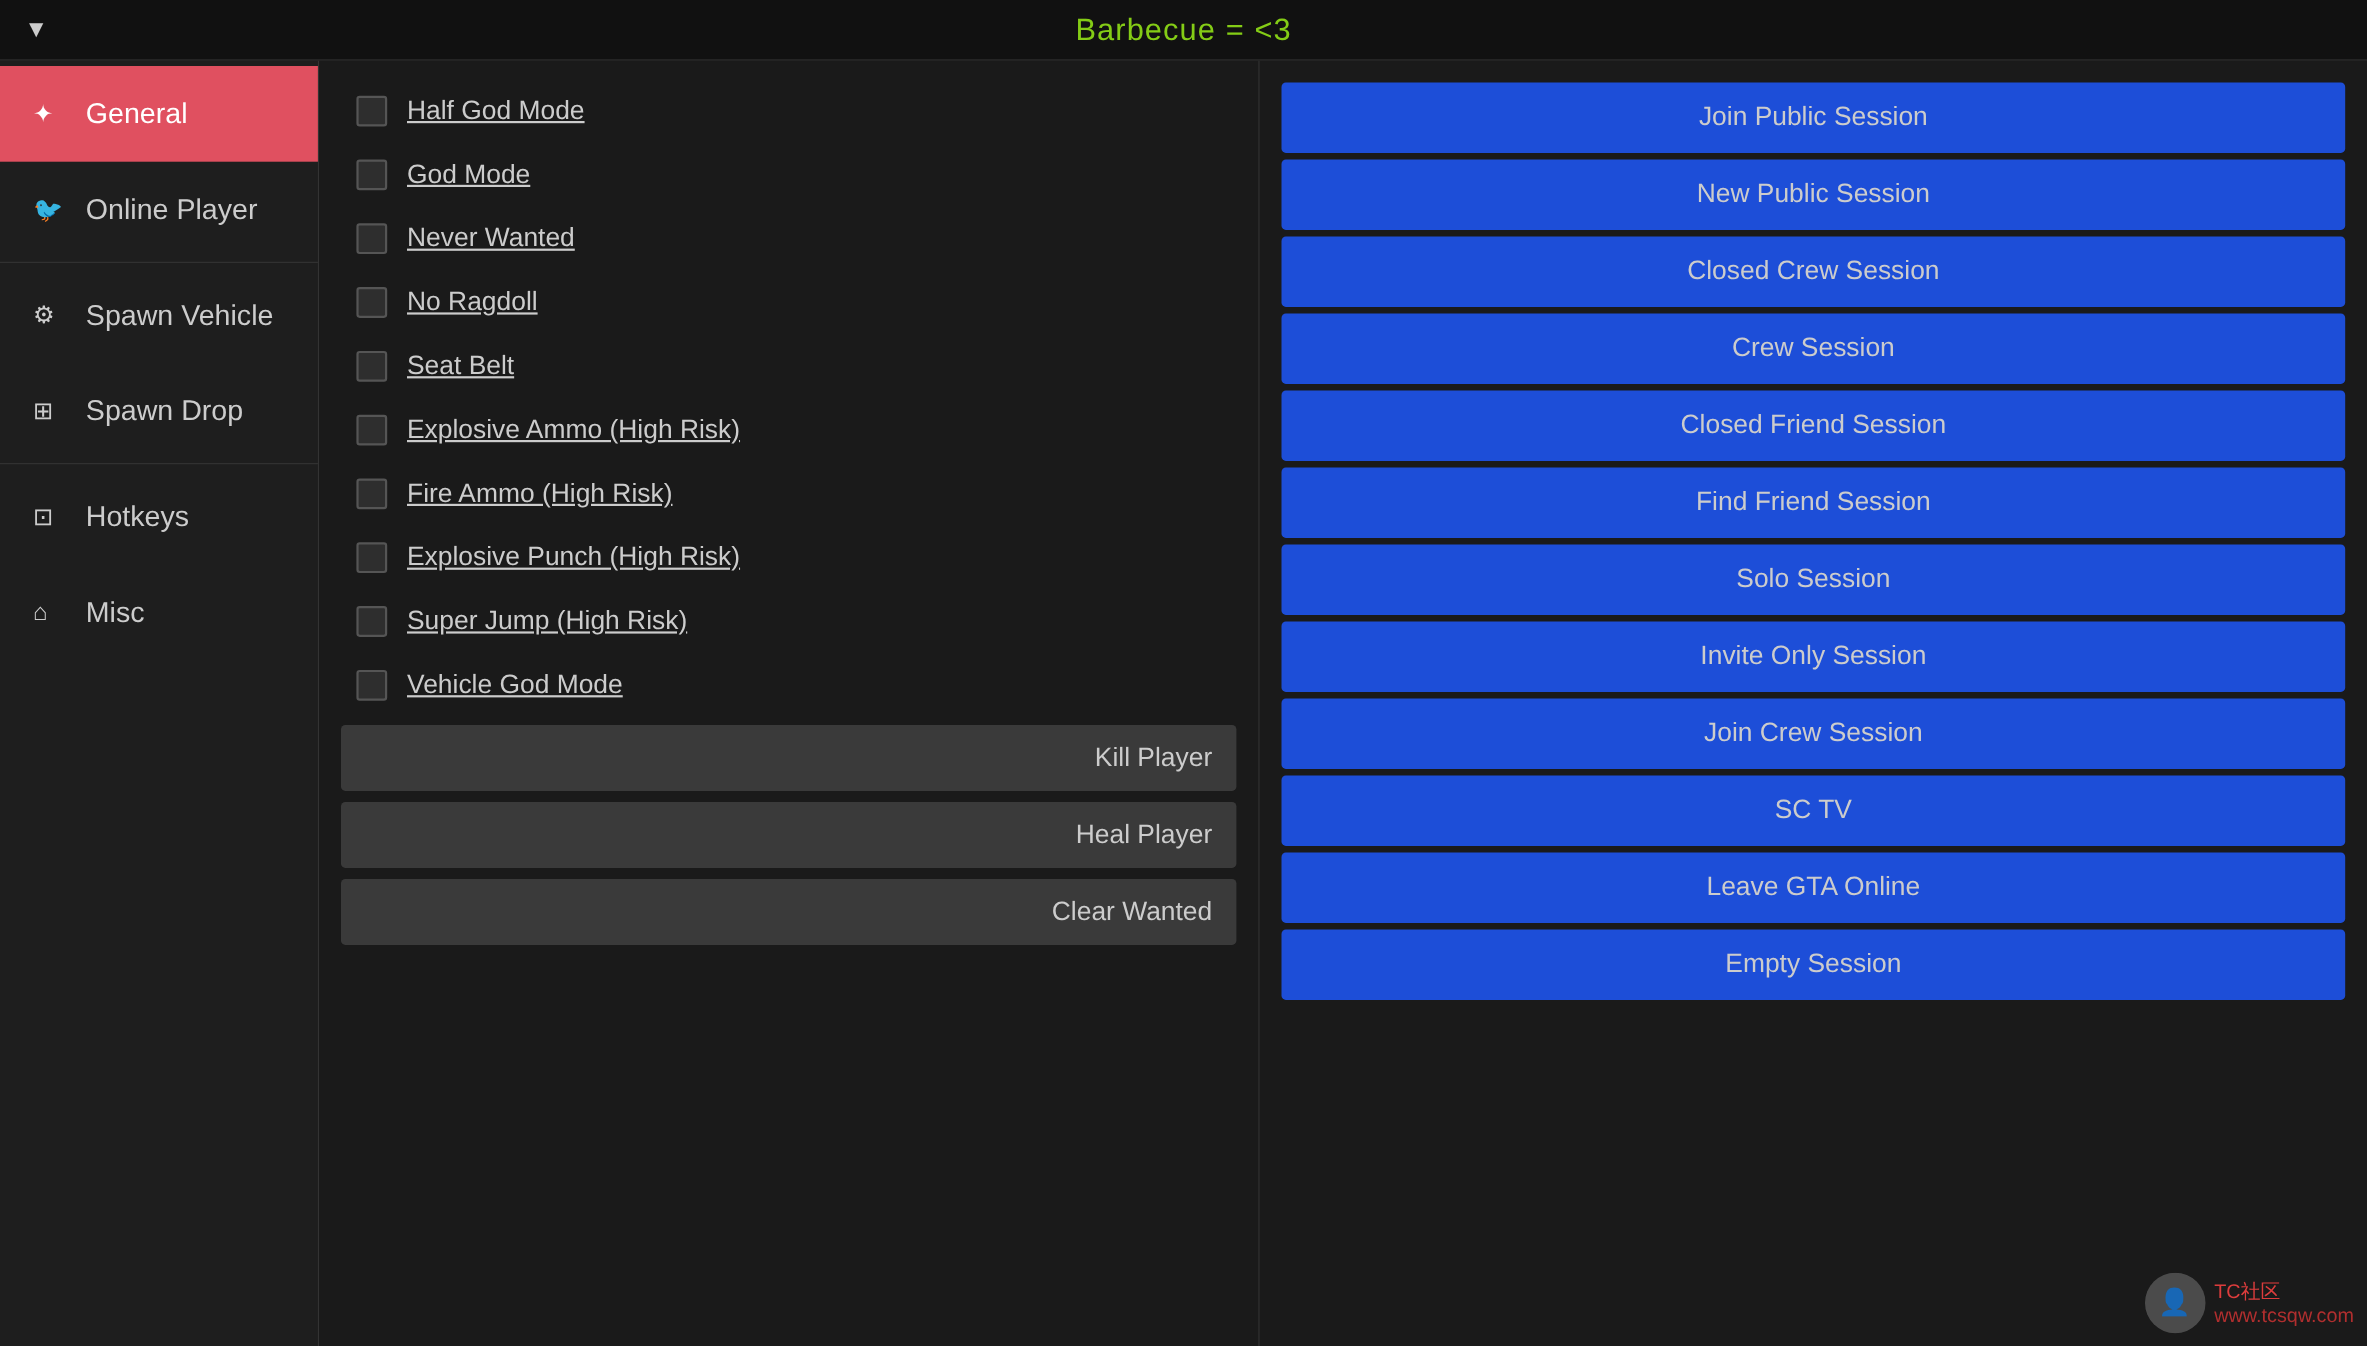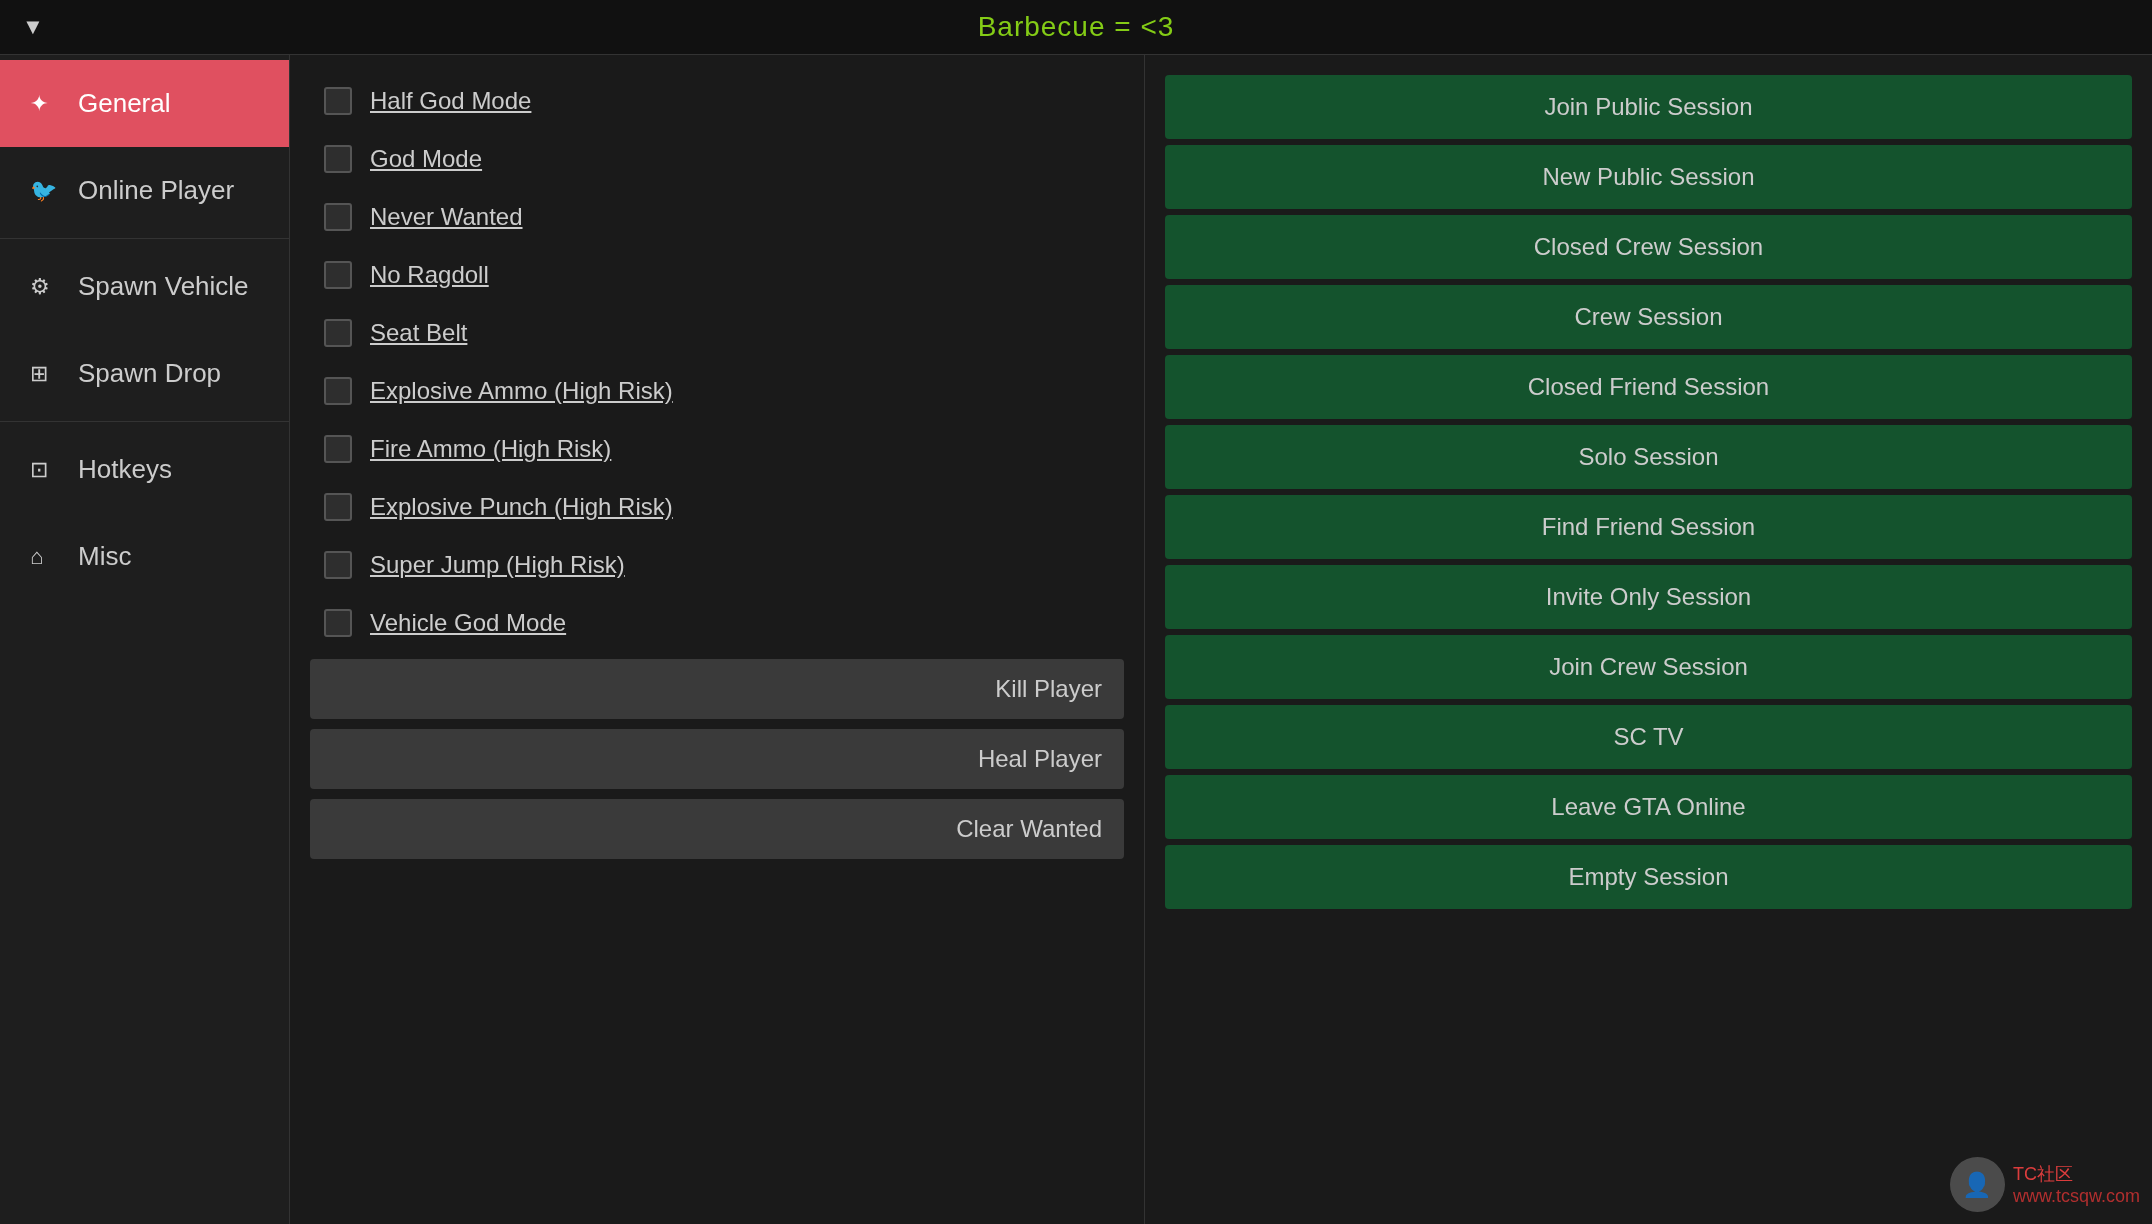--- a/index.html
+++ b/index.html
@@ -141,21 +141,21 @@
     
     .right-panel {
       flex: 1;
       padding: 20px 20px;
       display: flex;
       flex-direction: column;
       gap: 6px;
     }
 
     .session-btn {
-      background: #14532d;
+      background: #1d4ed8;
       border: none;
       border-radius: 4px;
       color: #cccccc;
       font-size: 24px;
       padding: 18px 22px;
       text-align: center;
       cursor: pointer;
       width: 100%;
     }
 
@@ -276,22 +276,22 @@
         <button class="action-btn">Clear Wanted</button>
       </div>
 
     <div class="right-panel">
 
     <button class="session-btn">Join Public Session</button>
         <button class="session-btn">New Public Session</button>
         <button class="session-btn">Closed Crew Session</button>
         <button class="session-btn">Crew Session</button>
         <button class="session-btn">Closed Friend Session</button>
+        <button class="session-btn">Find Friend Session</button>
         <button class="session-btn">Solo Session</button>
-        <button class="session-btn">Find Friend Session</button>
         <button class="session-btn">Invite Only Session</button>
         <button class="session-btn">Join Crew Session</button>
         <button class="session-btn">SC TV</button>
         <button class="session-btn">Leave GTA Online</button>
         <button class="session-btn">Empty Session</button>
       </div>
 
   </div>
 </div>
 

